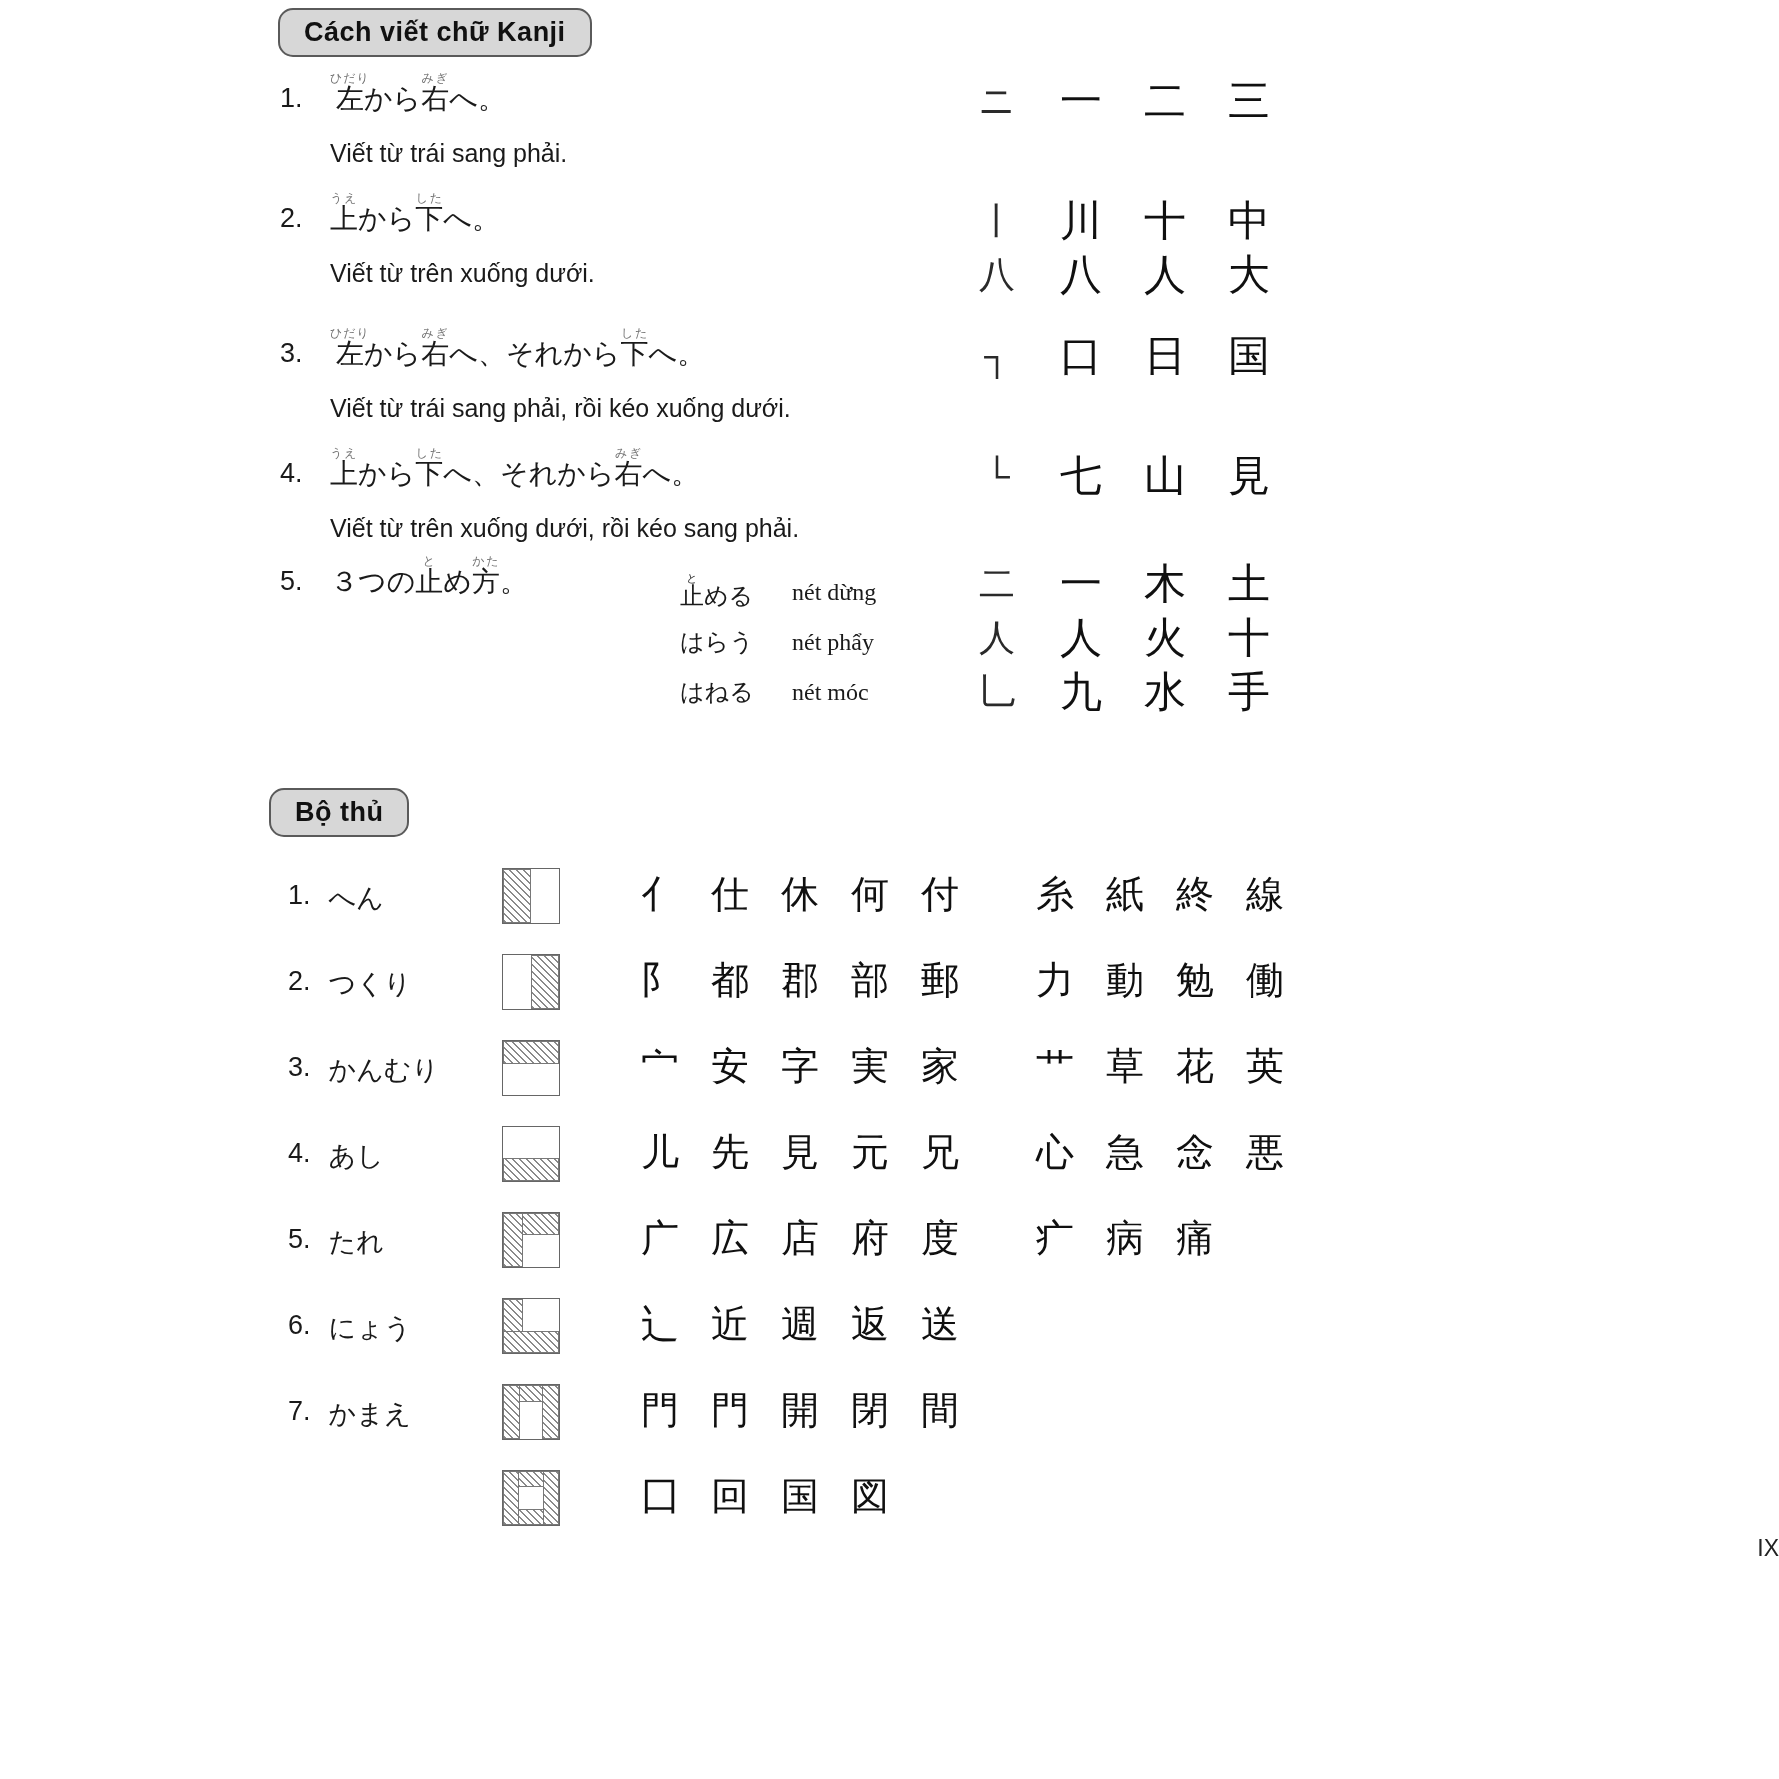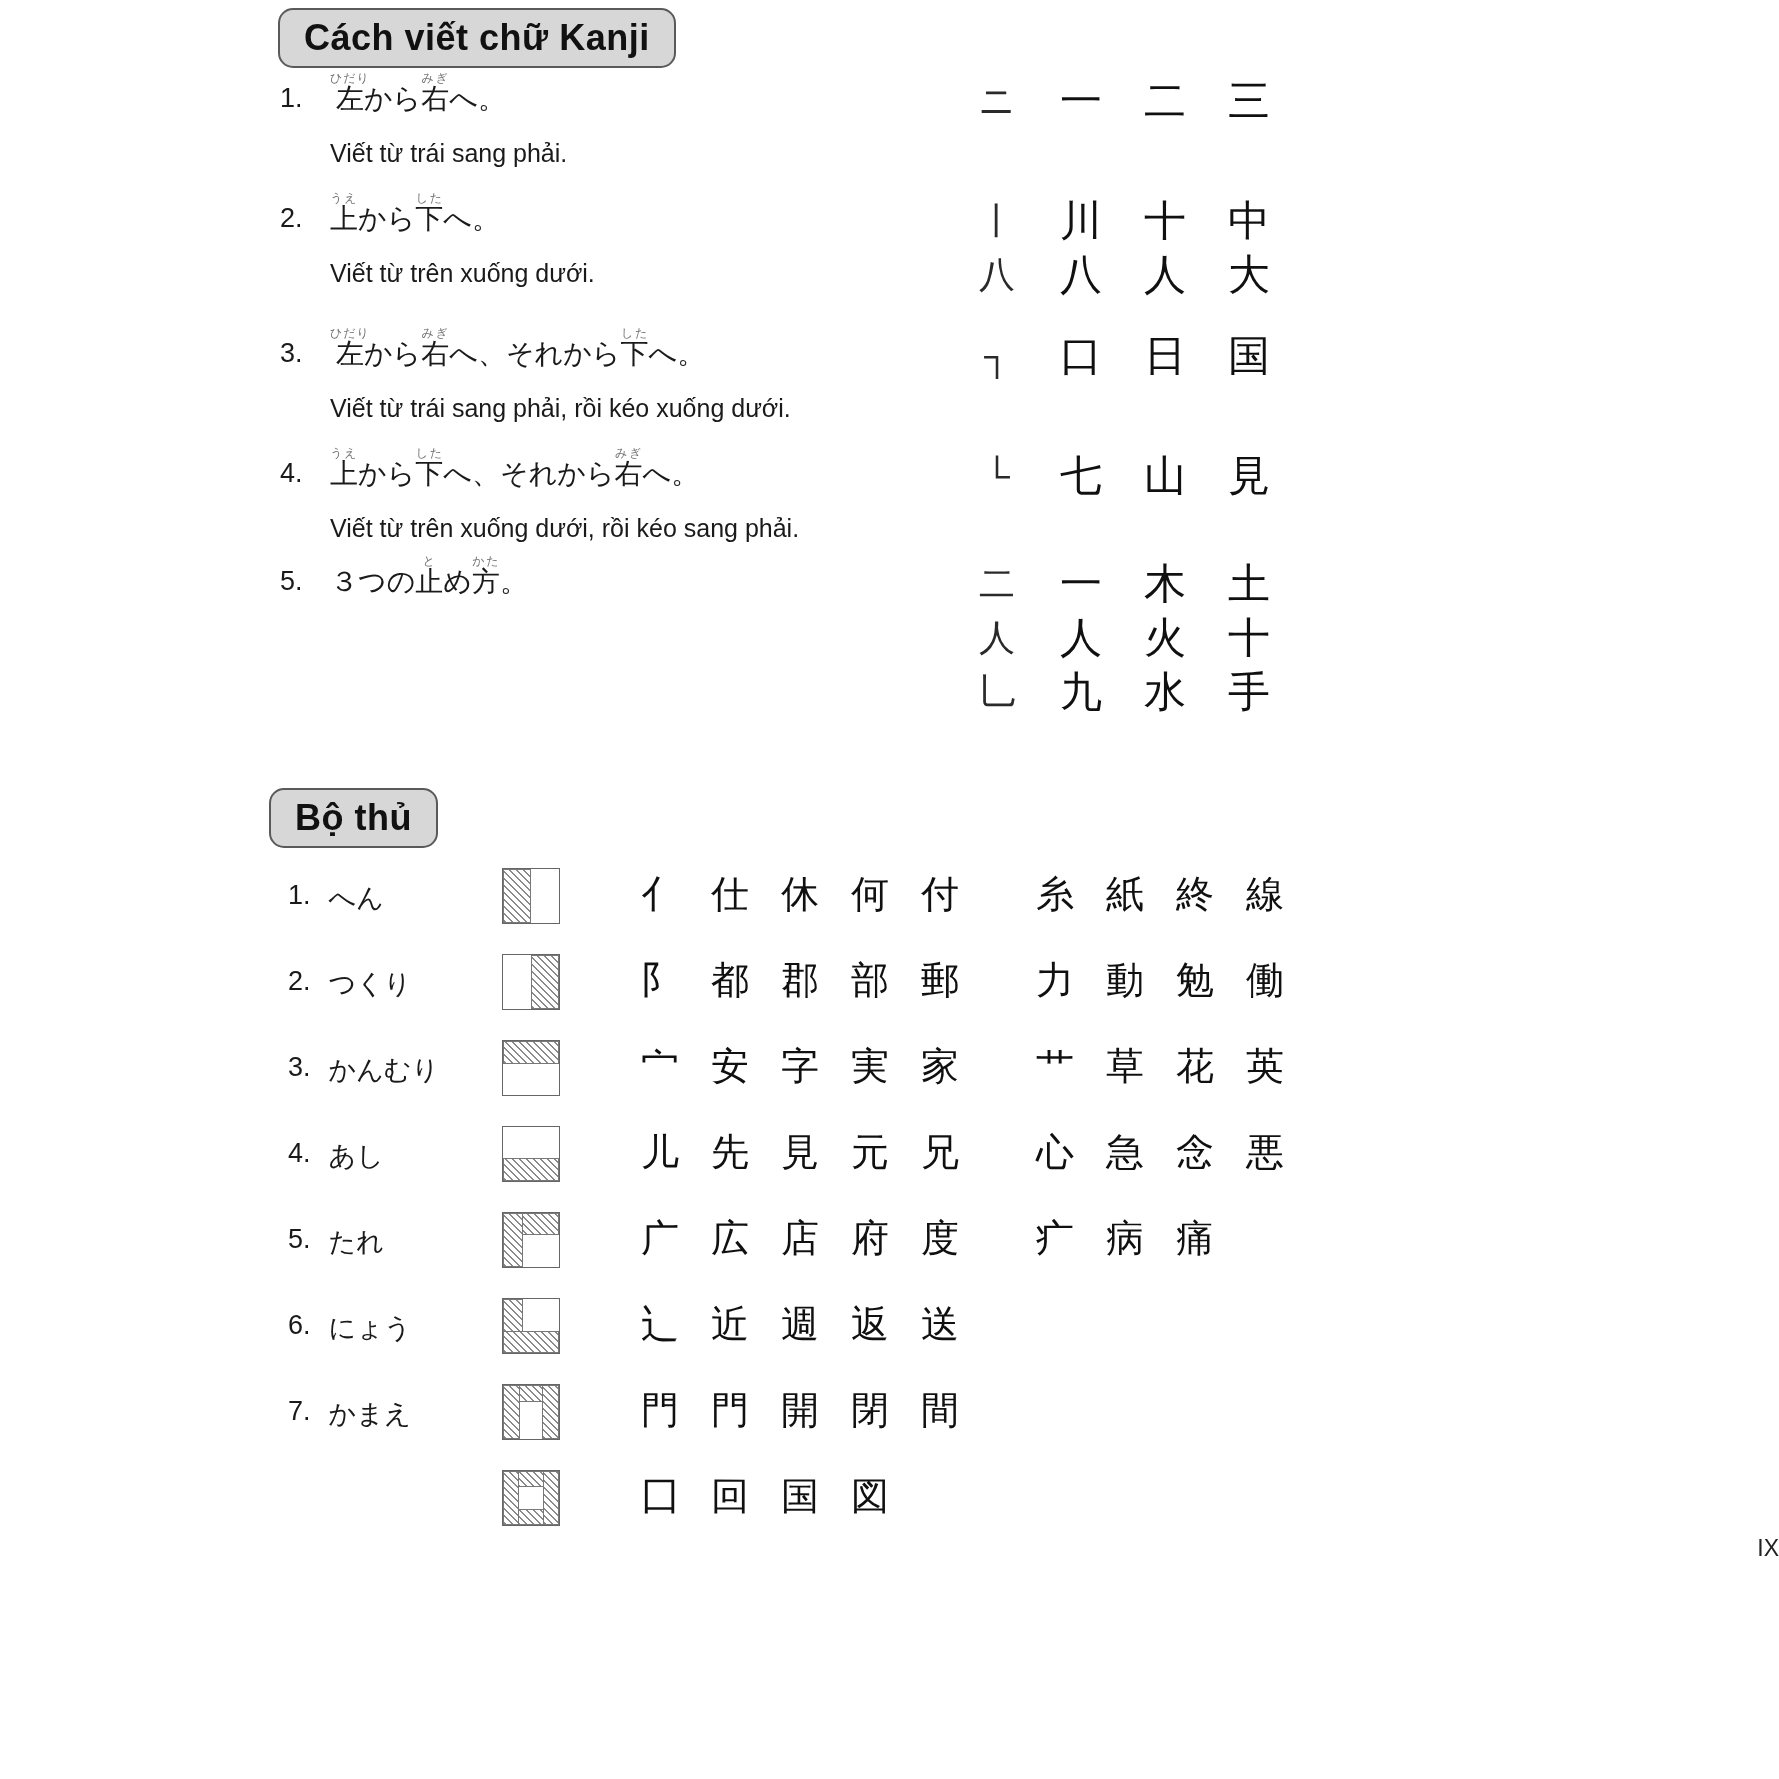--- a/index.html
+++ b/index.html
@@ -13,21 +13,21 @@
   }
 
   
   .badge {
     display:inline-block;
     background:#d7d7d7;
     border:2.5px solid #5a5a5a;
     border-radius:15px;
     padding:7px 24px;
     font-weight:bold;
-    font-size:36px;
+    font-size:27px;
     color:#111;
     letter-spacing:0.5px;
   }
   .badge1 { position:absolute; left:278px; top:8px; }
   .badge2 { position:absolute; left:269px; top:775px;margin-top:13px; }
 
   
   #rules { position:absolute; left:280px; top:72px; width:1300px; }
   .rule { position:relative; }
   .rule-head {
@@ -161,20 +161,34 @@
             <span class="ex-cell">山</span>
             <span class="ex-cell">見</span>
           </div>
         </div>
       </div>
       <div class="rule" style="min-height: 230px;">
         <div class="rule-head">
           <span class="rule-num">5.</span>
           <span class="rule-jp"><span>３つの</span><ruby><span>止</span><rt>と</rt></ruby><span>め</span><ruby><span>方</span><rt>かた</rt></ruby><span>。</span></span>
         </div>
+        <div class="stroke-types">
+          <div class="stroke-row">
+            <span class="stroke-jp"><ruby><span>止</span><rt>と</rt></ruby><span>める</span></span>
+            <span class="stroke-vi">nét dừng</span>
+          </div>
+          <div class="stroke-row">
+            <span class="stroke-jp"><span>はらう</span></span>
+            <span class="stroke-vi">nét phẩy</span>
+          </div>
+          <div class="stroke-row">
+            <span class="stroke-jp"><span>はねる</span></span>
+            <span class="stroke-vi">nét móc</span>
+          </div>
+        </div>
         <div class="examples">
           <div class="ex-row">
             <span class="ex-cell ex-diagram">二</span>
             <span class="ex-cell">一</span>
             <span class="ex-cell">木</span>
             <span class="ex-cell">土</span>
           </div>
           <div class="ex-row">
             <span class="ex-cell ex-diagram">人</span>
             <span class="ex-cell">人</span>

